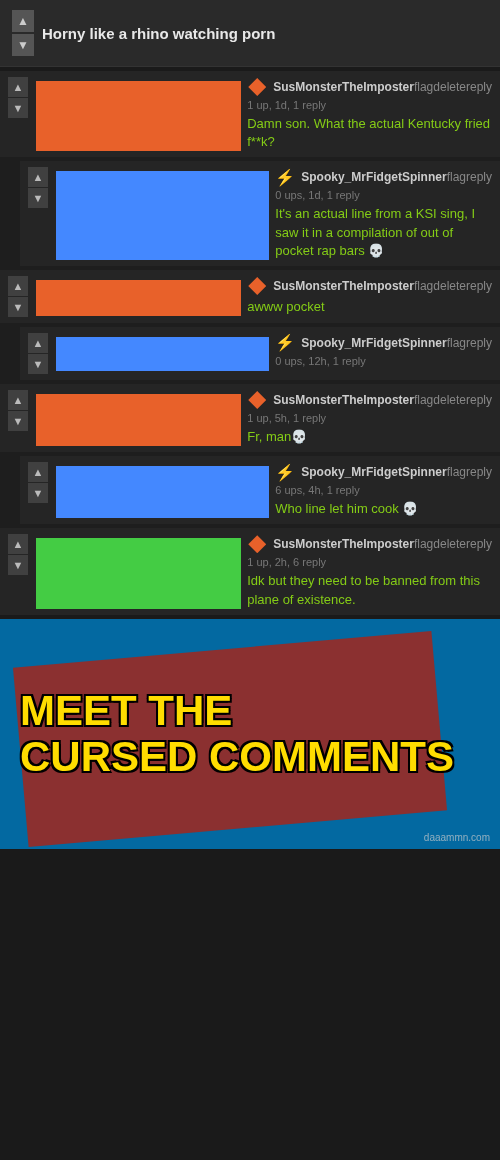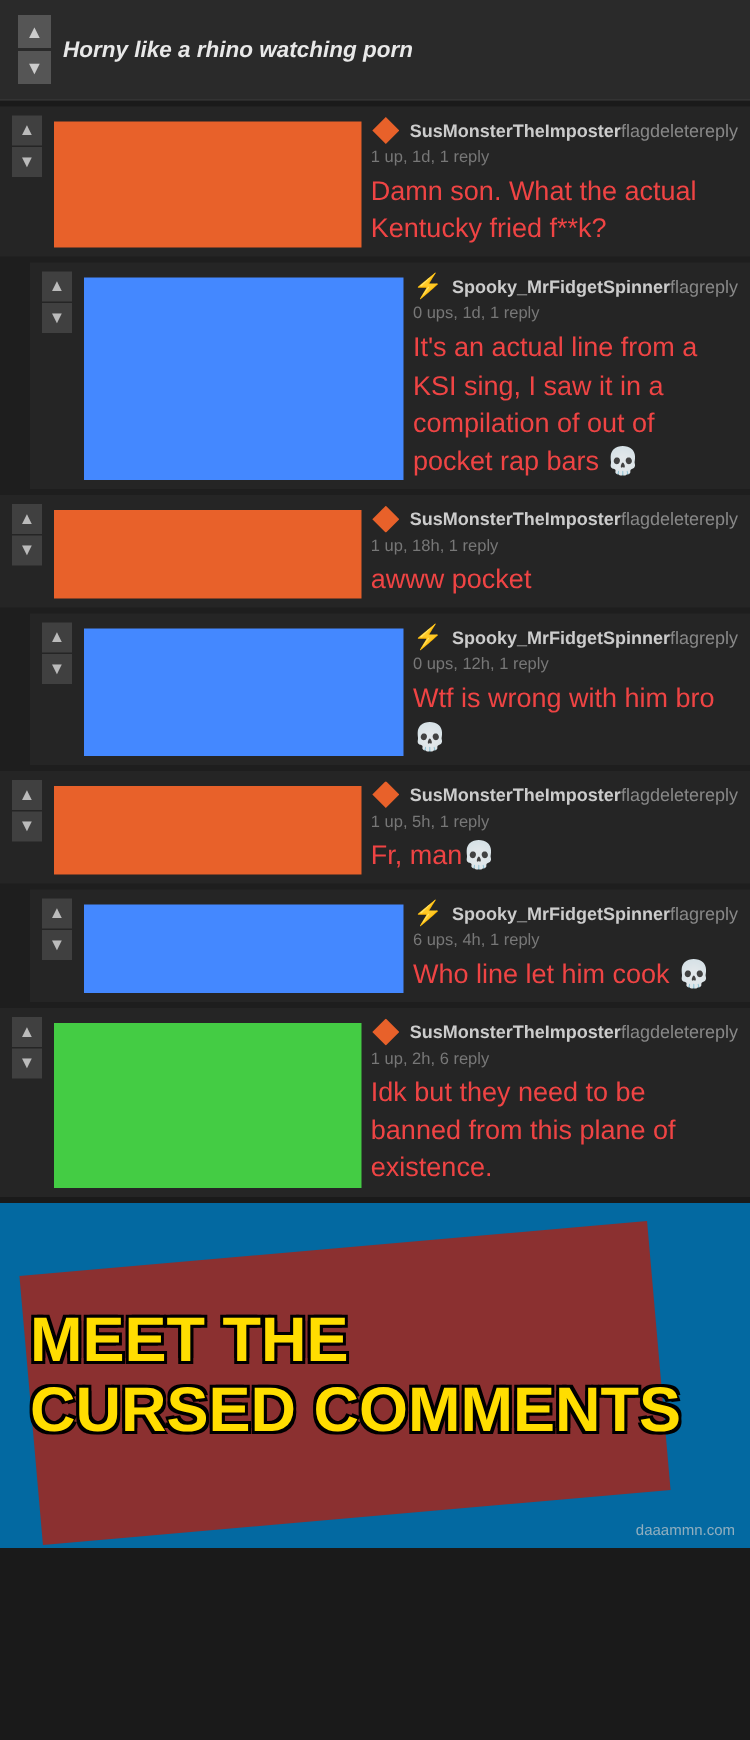--- a/index.html
+++ b/index.html
@@ -40,21 +40,20 @@
       font-size: 12px;
     }
 
     .vote-btn.up { background: #555; }
     .vote-btn.down { background: #555; }
 
     .post-title {
       font-size: 15px;
       font-weight: bold;
       color: #e8e8e8;
-      font-style: italic;
     }
 
     .comments-section {
       background: #1e1e1e;
     }
 
     .comment {
       background: #252525;
       margin: 4px 0;
       padding: 6px 8px;
@@ -152,22 +151,22 @@
     .action-link.delete { color: #888; }
     .action-link.reply { color: #888; }
 
     .meta {
       font-size: 11px;
       color: #777;
       margin-bottom: 4px;
     }
 
     .comment-text {
-      font-size: 18px;
-      color: #ef4444;
+      font-size: 13px;
+      color: #84cc16;
       line-height: 1.4;
     }
 
     .meme-section {
       background: #0369a1;
       min-height: 230px;
       display: flex;
       align-items: center;
       justify-content: flex-start;
       padding: 30px 20px;
@@ -286,21 +285,20 @@
                   <div class="avatar-orange"></div>
                 </div>
               <span class="username">SusMonsterTheImposter</span>
             </div>
             <div class="action-links">
               <span class="action-link flag">flag</span>
                 <span class="action-link delete">delete</span>
                 <span class="action-link reply">reply</span>
             </div>
           </div>
-          <div class="meta">1 up, 18h, 1 reply</div>
           <div class="comment-text">awww pocket</div>
         </div>
       </div>
     </div>
   </div>
     <div class="comment" style="margin-left: 20px;">
     <div style="display:flex; align-items:flex-start; gap:4px;">
       <div class="vote-col">
         <div class="vote-arrow">▲</div>
         <div class="vote-arrow">▼</div>
@@ -312,21 +310,20 @@
             <div class="user-info">
               <div class="user-avatar avatar-blue">⚡</div>
               <span class="username">Spooky_MrFidgetSpinner</span>
             </div>
             <div class="action-links">
               <span class="action-link flag">flag</span>
                 <span class="action-link reply">reply</span>
             </div>
           </div>
           <div class="meta">0 ups, 12h, 1 reply</div>
-          <div class="comment-text">Wtf is wrong with him bro 💀</div>
         </div>
       </div>
     </div>
   </div>
     <div class="comment" style="margin-left: 0px;">
     <div style="display:flex; align-items:flex-start; gap:4px;">
       <div class="vote-col">
         <div class="vote-arrow">▲</div>
         <div class="vote-arrow">▼</div>
       </div>

